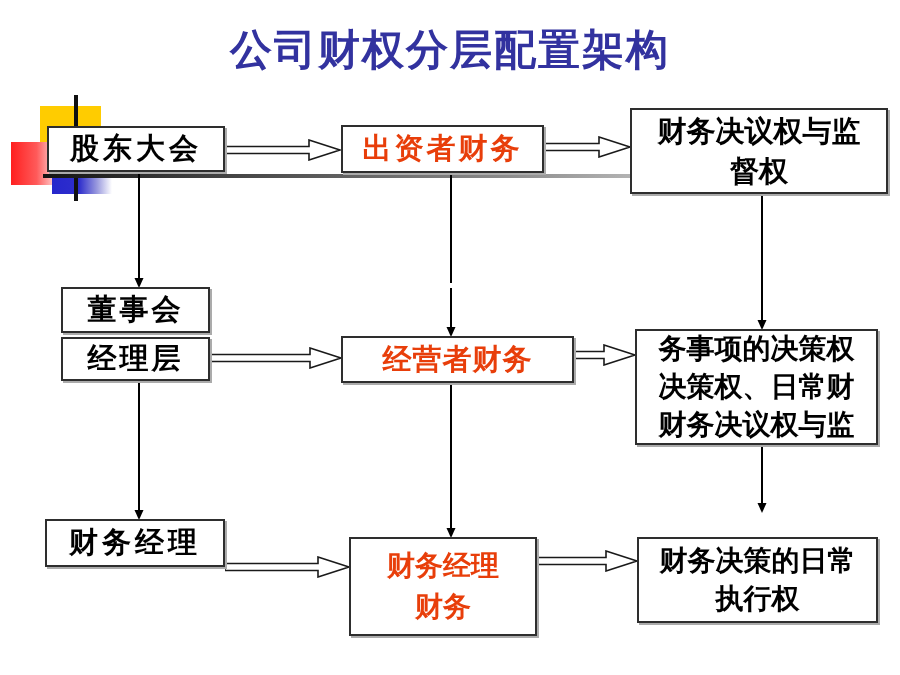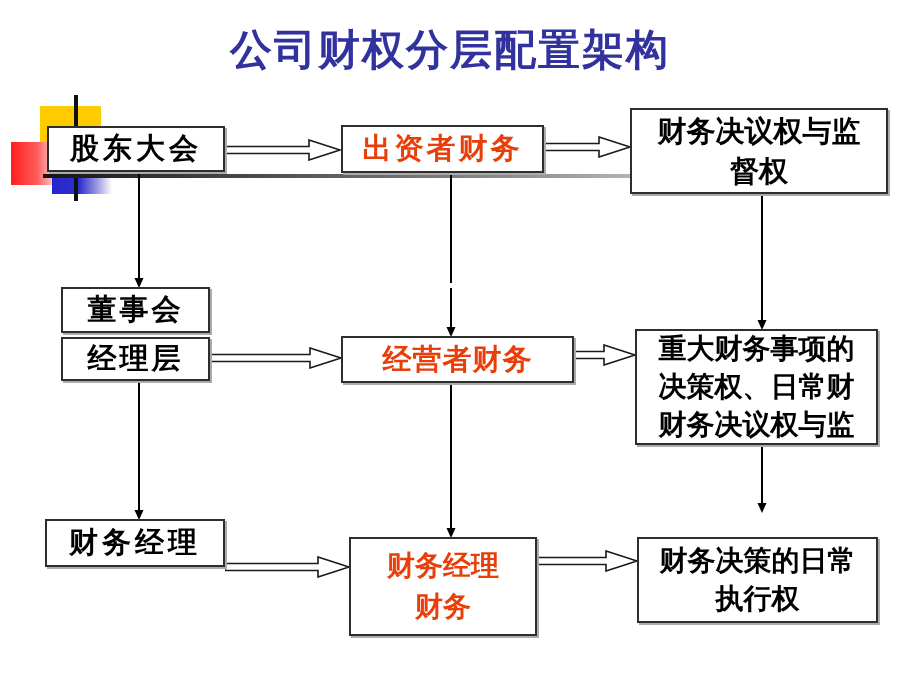--- a/index.html
+++ b/index.html
@@ -68,21 +68,21 @@
   <div class="node" id="n-board">
     <span class="line">董事会</span>
   </div>
   <div class="node" id="n-managers">
     <span class="line">经理层</span>
   </div>
   <div class="node red" id="n-operator">
     <span class="line">经营者财务</span>
   </div>
   <div class="node" id="n-major">
-    <span class="line">重大财务事项的</span>
+    <span class="line">务事项的决策权</span>
     <span class="line">决策权、日常财</span>
     <span class="line">财务决议权与监</span>
   </div>
 
   <div class="node" id="n-finmgr">
     <span class="line">财务经理</span>
   </div>
   <div class="node red" id="n-fmf">
     <span class="line">财务经理</span>
     <span class="line">财务</span>

